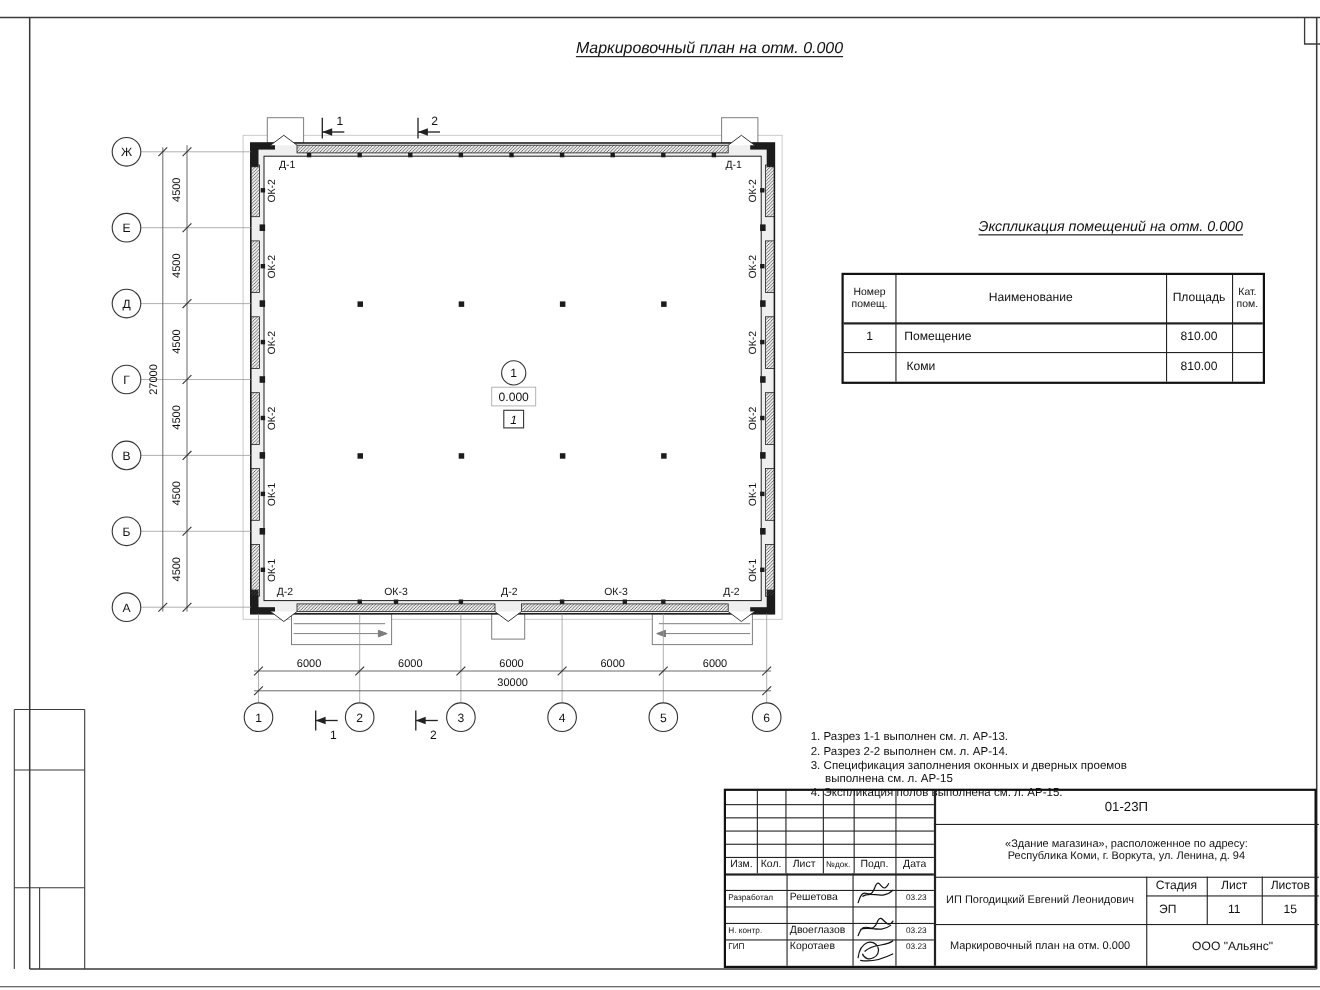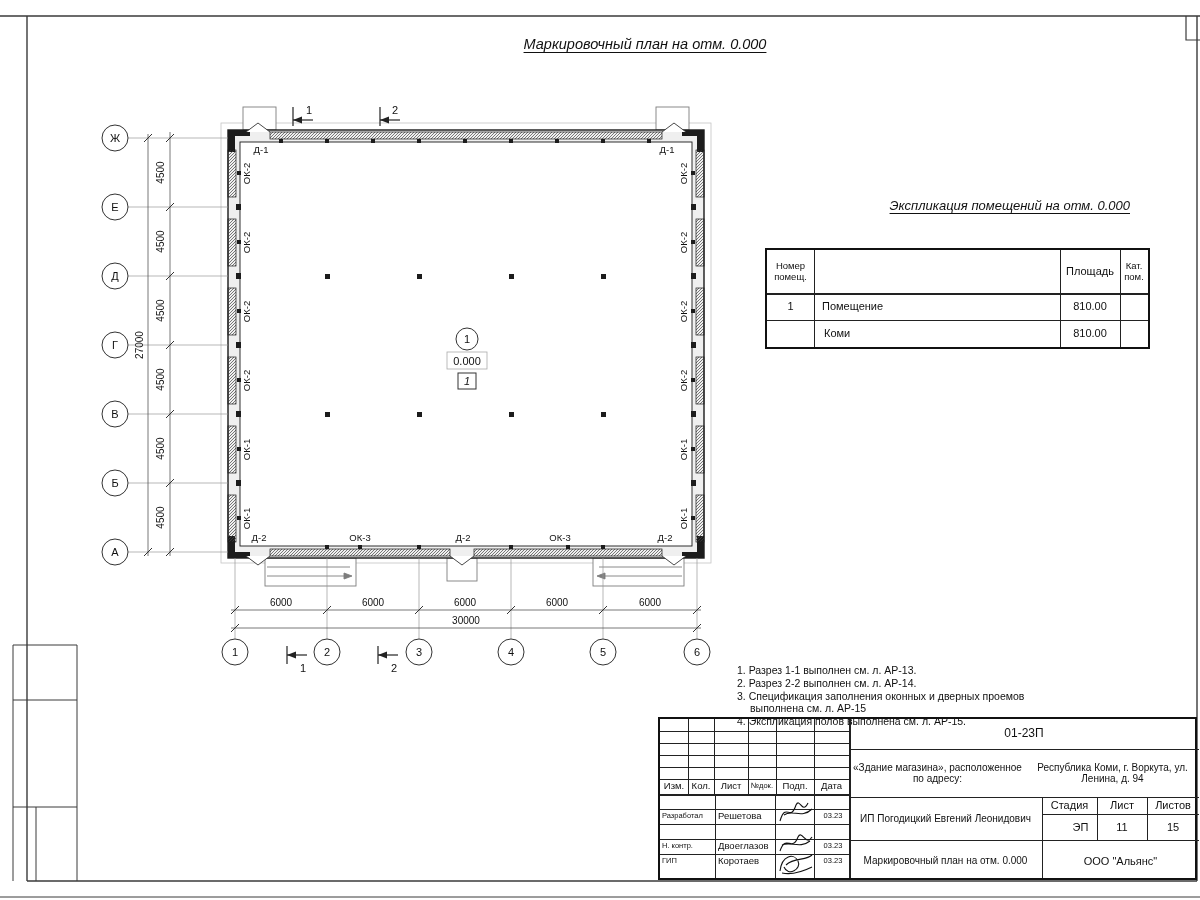--- a/index.html
+++ b/index.html
@@ -316,20 +316,21 @@
 
 <div class="abs expl-title">Экспликация помещений на отм. 0.000</div>
 
 <div class="panel" style="left:765px;top:248px;width:385px;height:101px">
   <div class="vl" style="left:47px;top:0;height:97px"></div>
   <div class="vl" style="left:293px;top:0;height:97px"></div>
   <div class="vl" style="left:353px;top:0;height:97px"></div>
   <div class="hl hl2" style="left:0;top:43px;width:381px"></div>
   <div class="hl" style="left:0;top:70px;width:381px"></div>
   <div class="cell small" style="left:0;top:0;width:47px;height:43px">Номер помещ.</div>
+  <div class="cell" style="left:47px;top:0;width:246px;height:43px">Наименование</div>
   <div class="cell" style="left:293px;top:0;width:60px;height:43px">Площадь</div>
   <div class="cell small" style="left:353px;top:0;width:28px;height:43px">Кат. пом.</div>
   <div class="cell" style="left:0;top:43px;width:47px;height:27px">1</div>
   <div class="cell left" style="left:47px;top:43px;width:246px;height:27px;padding-left:8px">Помещение</div>
   <div class="cell" style="left:293px;top:43px;width:60px;height:27px">810.00</div>
   <div class="cell" style="left:353px;top:43px;width:28px;height:27px"></div>
   <div class="cell" style="left:0;top:70px;width:47px;height:27px"></div>
   <div class="cell left" style="left:47px;top:70px;width:246px;height:27px;padding-left:10px">Коми</div>
   <div class="cell" style="left:293px;top:70px;width:60px;height:27px">810.00</div>
   <div class="cell" style="left:353px;top:70px;width:28px;height:27px"></div>
@@ -391,26 +392,26 @@
   </svg>
 
   <div class="hl" style="left:189px;top:30px;width:350px"></div>
   <div class="hl" style="left:189px;top:78px;width:350px"></div>
   <div class="hl" style="left:189px;top:121px;width:350px"></div>
   <div class="vl" style="left:382px;top:78px;height:81px"></div>
   <div class="vl" style="left:437px;top:78px;height:43px"></div>
   <div class="vl" style="left:487px;top:78px;height:43px"></div>
   <div class="hl" style="left:382px;top:95px;width:157px"></div>
   <div class="cell" style="left:189px;top:0;width:350px;height:30px;font-size:12px">01-23П</div>
-  <div class="cell" style="left:189px;top:30px;width:350px;height:48px;font-size:10px;flex-direction:row">
+  <div class="cell" style="left:189px;top:30px;width:350px;height:48px;font-size:10px;flex-direction:column">
     <div>«Здание магазина», расположенное по адресу:</div>
     <div>Республика Коми, г. Воркута, ул. Ленина, д. 94</div>
   </div>
   <div class="cell" style="left:189px;top:78px;width:193px;height:43px;font-size:10px;padding:0 4px">ИП Погодицкий Евгений Леонидович</div>
   <div class="cell" style="left:382px;top:78px;width:55px;height:17px">Стадия</div>
   <div class="cell" style="left:437px;top:78px;width:50px;height:17px">Лист</div>
   <div class="cell" style="left:487px;top:78px;width:52px;height:17px">Листов</div>
-  <div class="cell" style="left:393px;top:95px;width:55px;height:26px">ЭП</div>
+  <div class="cell" style="left:374px;top:95px;width:55px;height:26px">ЭП</div>
   <div class="cell" style="left:437px;top:95px;width:50px;height:26px">11</div>
   <div class="cell" style="left:487px;top:95px;width:52px;height:26px">15</div>
   <div class="cell" style="left:189px;top:121px;width:193px;height:42px;font-size:10px;padding:0 4px">Маркировочный план на отм. 0.000</div>
   <div class="cell" style="left:382px;top:121px;width:157px;height:42px">ООО "Альянс"</div>
 </div>
 
 </body></html>

